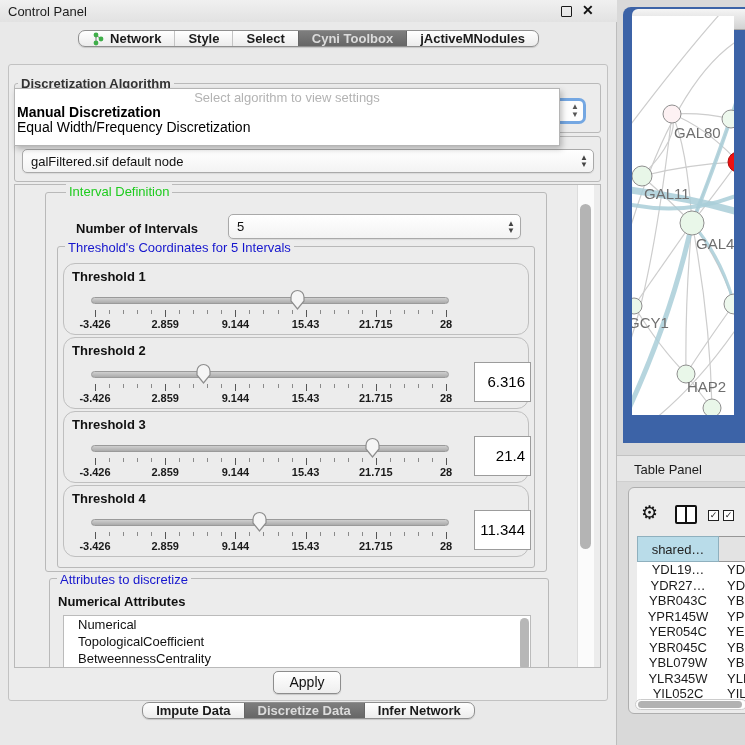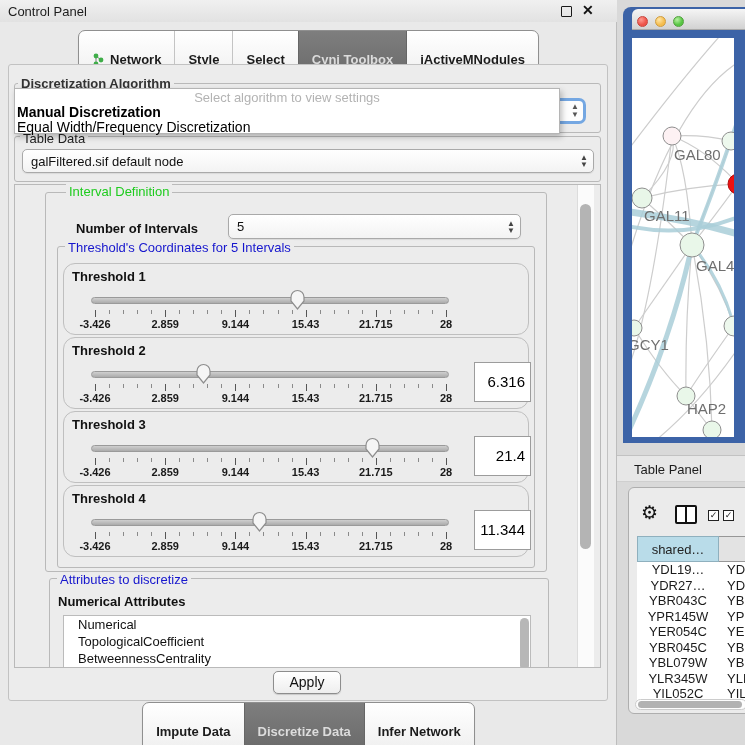--- a/index.html
+++ b/index.html
@@ -10,40 +10,40 @@
   #control-panel { left:0; top:0; width:617px; height:745px; background:#e9e9e9; border-right:1px solid #bdbdbd; }
   #cp-titlebar { left:0; top:0; width:617px; height:22px; background:linear-gradient(#f0f0f0,#e2e2e2); }
   #cp-title { left:8px; top:4px; font-size:13px; color:#1c1c1c; }
   #cp-float { left:561px; top:6px; width:11px; height:11px; border:1.5px solid #1a1a1a; border-radius:1px; background:transparent; }
   #cp-close { left:582px; top:2px; font-size:14px; font-weight:bold; color:#111; }
 
   .tabbar { display:flex; justify-content:center; width:617px; }
   #top-tabbar { top:30px; }
   #bottom-tabbar { top:702px;align-items:flex-end; }
   .tabgroup { display:flex; border:1px solid #8f8f8f; border-radius:7px; overflow:hidden; background:linear-gradient(#ffffff,#ececec); box-shadow:0 1px 1px rgba(0,0,0,.15); }
-  .tab { padding:21px 13px; font-size:13px; font-weight:bold; color:#1b1b1b; display:flex; align-items:center; gap:5px; cursor:default; }
+  .tab { padding:0 13px; font-size:13px; font-weight:bold; color:#1b1b1b; display:flex; align-items:center; gap:5px; cursor:default; }
   .tab + .tab { border-left:1px solid #c4c4c4; }
   .tab.sel { background:linear-gradient(#7e7e7e,#666666); color:#dcdcdc; border-left-color:#666; }
   .tab.sel + .tab { border-left-color:#666; }
   .nticon svg { display:block; }
 
   #outer-panel { left:8px; top:64px; width:600px; height:637px; background:#ececec; border:1px solid #c2c2c2; border-radius:3px; }
 
   .grouplabel { position:absolute; font-size:13px; background:#ececec; padding:0 3px; white-space:nowrap; }
   .groupbox { position:absolute; border:1px solid #b9b9b9; border-radius:3px; }
 
   #disc-group { left:14px; top:83px; width:587px; height:50px; }
   #disc-label { left:18px; top:76px; color:#333; font-weight:bold; }
 
   
   #focus-combo { left:560px; top:98px; width:26px; height:26px; border:3px solid #74a7e2; border-left:none; border-radius:0 7px 7px 0; background:#fdfdfd; }
   #focus-combo .step { position:absolute; right:4px; top:2px; font-size:8px; line-height:8px; color:#555; text-align:center; }
 
   
-  #algo-popup { left:14px; top:88px; width:546px; height:46px; background:#ffffff; border:1px solid #b5b5b5; box-shadow:2px 3px 6px rgba(0,0,0,.25); z-index:40; }
+  #algo-popup { left:14px; top:88px; width:546px; height:58px; background:#ffffff; border:1px solid #b5b5b5; box-shadow:2px 3px 6px rgba(0,0,0,.25); z-index:40; }
   #algo-hint { position:absolute; left:0; top:1px; width:100%; text-align:center; font-size:13px; color:#b3b3b3; }
   .algo-opt { position:absolute; left:2px; font-size:14px; color:#000; white-space:nowrap; }
   #algo-opt-0 { top:15px; font-weight:bold; }
   #algo-opt-1 { top:30px; }
 
   #tabledata-group { left:14px; top:136px; width:587px; height:46px; }
   #tabledata-label { left:20px; top:131px; color:#222; z-index:2; }
 
   .combo { position:absolute; background:linear-gradient(#ffffff,#f3f3f3); border:1px solid #a9a9a9; border-radius:5px; font-size:13px; color:#111; display:flex; align-items:center; padding-left:8px; box-shadow:0 1px 1px rgba(0,0,0,.08); }
   .combo .step { position:absolute; right:5px; top:50%; transform:translateY(-50%); font-size:8px; line-height:7px; color:#444; text-align:center; }
@@ -83,21 +83,21 @@
   #apply-btn { left:273px; top:671px; width:68px; height:23px; background:linear-gradient(#ffffff,#eeeeee); border:1px solid #8d8d8d; border-radius:5px; font-size:14px; color:#111; text-align:center; line-height:21px; box-shadow:0 1px 1px rgba(0,0,0,.15); }
 
   
   #right-bg { left:617px; top:0; width:128px; height:745px; background:#d9d9d9; }
   #net-window { left:623px; top:7px; width:130px; height:436px; background:#3c63a7; border-radius:8px 0 0 0; padding:2px 0 0 9px; }
   #net-titlebar { position:absolute; left:632px; top:9px; width:113px; height:21px; background:linear-gradient(#f5f5f5,#d2d2d2); border-radius:6px 0 0 0; border-bottom:1px solid #a8a8a8; }
   .tl { position:absolute; top:7px; width:11px; height:11px; border-radius:50%; }
   #tl-red { left:5px; background:radial-gradient(circle at 35% 30%, #ff9a90, #ee544a 60%); border:1px solid #c8453c; }
   #tl-yellow { left:23px; background:radial-gradient(circle at 35% 30%, #ffe6a8, #f5bd4f 60%); border:1px solid #d09c3c; }
   #tl-green { left:41px; background:radial-gradient(circle at 35% 30%, #b7f0a0, #57c543 60%); border:1px solid #53a03f; }
-  #net-canvas { left:632px; top:38px; width:102px; height:399px; background:#ffffff; overflow:hidden; }
+  #net-canvas { left:632px; top:16px; width:102px; height:399px; background:#ffffff; overflow:hidden; }
 
   #tablepanel-bar { left:617px; top:455px; width:128px; height:27px; background:#e7e7e7; border-top:1px solid #c2c2c2; border-bottom:1px solid #cfcfcf; }
   #tablepanel-title { position:absolute; left:17px; top:6px; font-size:13px; color:#1c1c1c; }
   #tablepanel-box { left:628px; top:487px; width:125px; height:227px; background:#ebebeb; border:1px solid #aeaeae; border-radius:6px; }
   #tp-gear { position:absolute; left:12px; top:13px; font-size:19px; color:#111; }
   #tp-split { position:absolute; left:46px; top:17px; width:22px; height:19px; border:2px solid #111; border-radius:2px; background:#fff; }
   #tp-split::after { content:""; position:absolute; left:8px; top:0; width:2px; height:15px; background:#111; }
   .tp-check { position:absolute; top:22px; width:11px; height:11px; border:1.5px solid #222; font-size:9px; line-height:9px; text-align:center; color:#222; background:#fff; }
   #tp-check1 { left:79px; } #tp-check2 { left:94px; }
 

